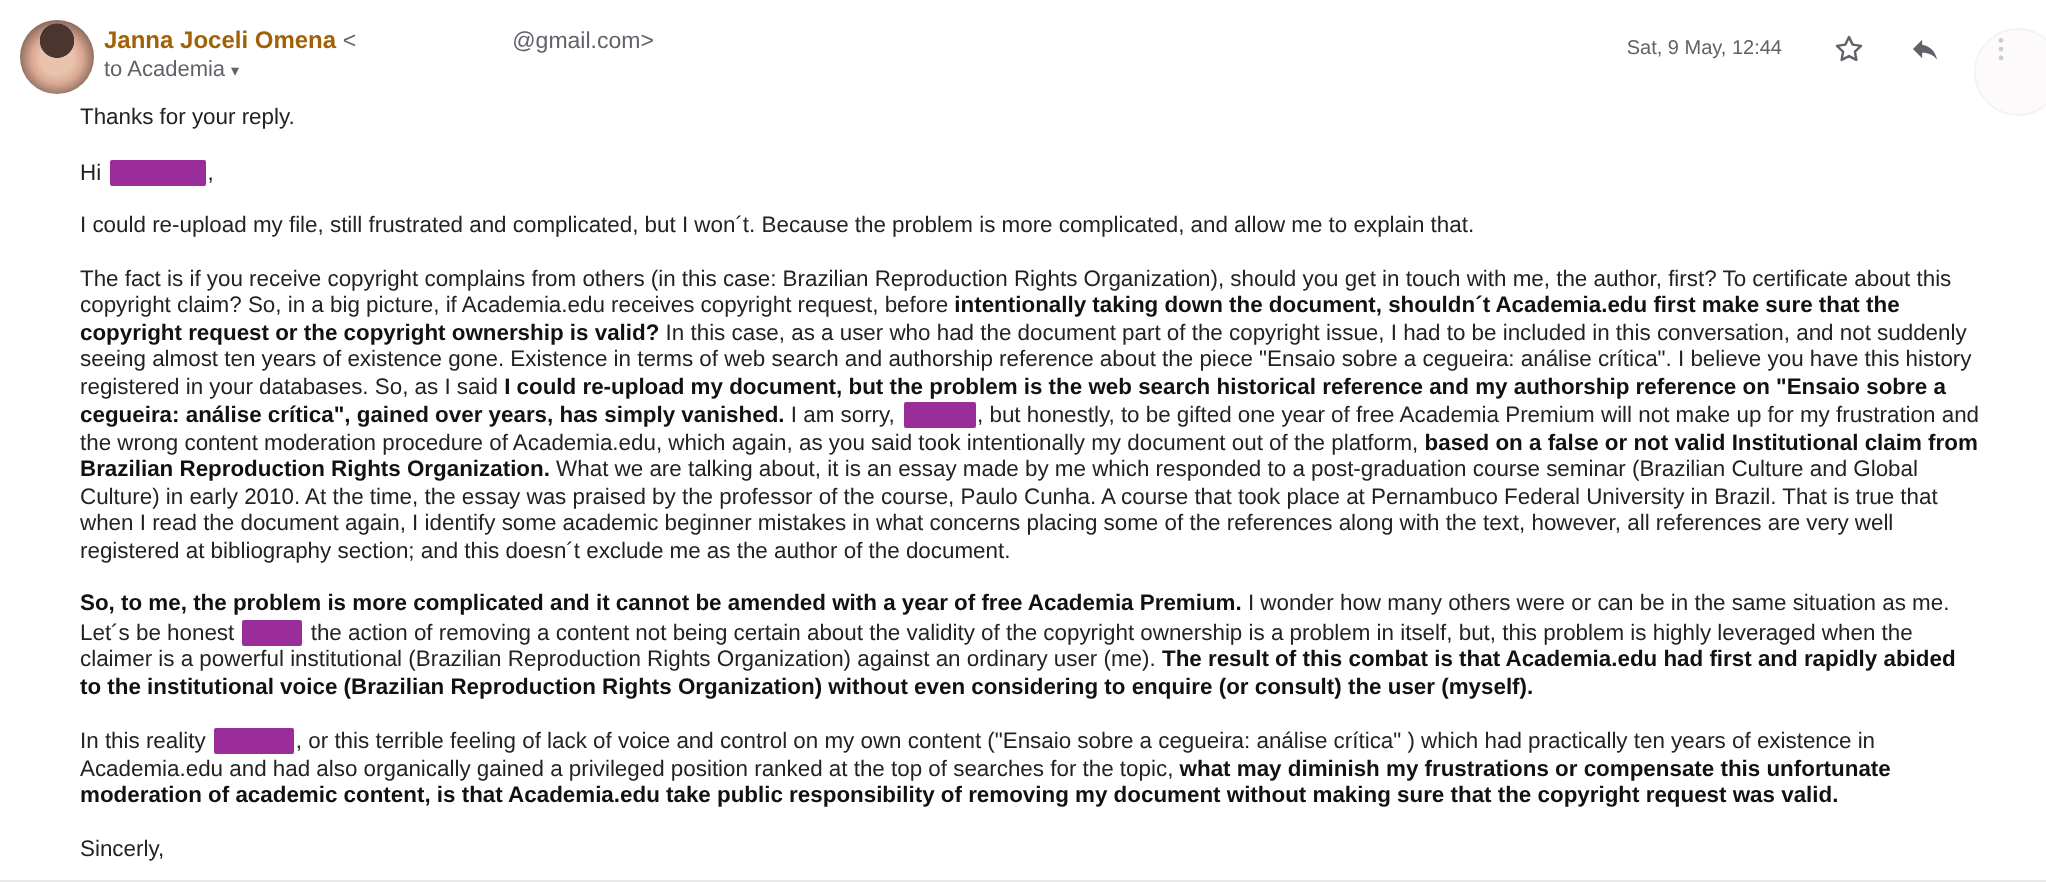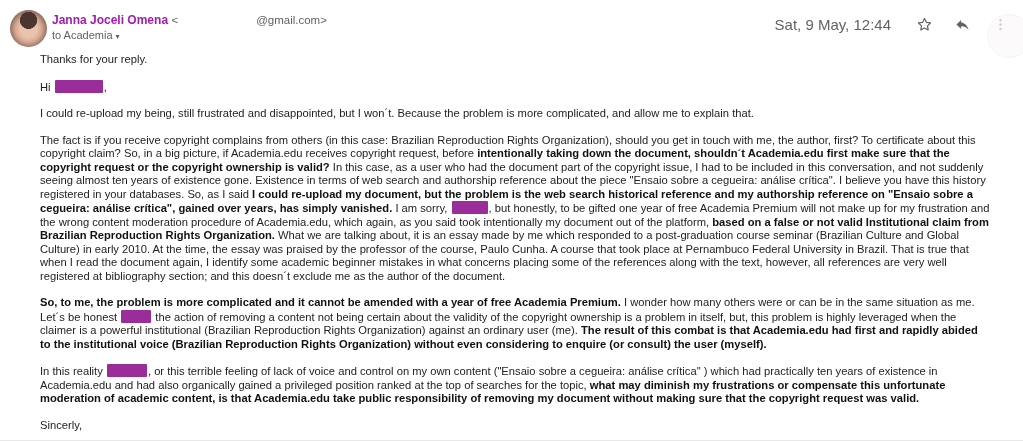--- a/index.html
+++ b/index.html
@@ -14,27 +14,27 @@
   
   .msg-header { position:absolute; top:10px; left:10px; right:14px; height:40px; }
   .avatar {
     position:absolute; top:0; left:0; width:37px; height:37px; border-radius:50%;
     background:
       radial-gradient(circle at 50% 28%, #4a3530 0 26%, transparent 27%),
       radial-gradient(circle at 50% 52%, #e9c3ae 0 30%, #d9a892 48%, #8a6a5c 72%, #5e4a42 100%);
     overflow:hidden;
   }
   .sender-line { position:absolute; left:42px; top:2px; font-size:12px; line-height:16px; white-space:nowrap; }
-  .sender-name { font-weight:bold; color:#a21caf; }
+  .sender-name { font-weight:bold; color:#a16207; }
   .sender-addr { color:#5f6368; font-size:11.5px; }
   .redact-white { display:inline-block; width:78px; height:10px; }
   .to-line { position:absolute; left:42px; top:19px; font-size:11px; color:#5f6368; cursor:pointer; }
   .to-caret { font-size:8px; color:#5f6368; margin-left:3px; }
   .header-right { position:absolute; right:0; top:5px; display:flex; align-items:center; gap:20px; }
-  .date-text { font-size:15px; color:#5f6368; white-space:nowrap; margin-right:4px; }
+  .date-text { font-size:10px; color:#5f6368; white-space:nowrap; margin-right:4px; }
   .hicon { width:18px; height:18px; display:flex; align-items:center; justify-content:center; cursor:pointer; }
   .hicon svg { display:block; }
   .edge-artifact {
     position:absolute; top:4px; right:-22px; width:44px; height:44px; border-radius:50%;
     border:1px solid #f3edef; background:#fbf8f9; opacity:.7;
   }
   
   .mail-body { position:absolute; top:53px; left:40px; width:950px; font-size:11.2px; line-height:13.5px; color:#222; }
   .para { margin-bottom:13px; }
   .para .bold { font-weight:bold; color:#111; }
@@ -78,21 +78,21 @@
       </svg>
     </span>
   </div>
   <div class="edge-artifact"></div>
 </div>
 
 <div class="mail-body">
   <div>
       <div class="para"><span>Thanks for your reply.</span></div>
       <div class="para"><span>Hi </span><span class="redact" style="width: 48px;"></span><span>,</span></div>
-      <div class="para"><span>I could re-upload my being, still frustrated and disappointed, but I won´t. Because the problem is more complicated, and allow me to explain that.</span></div>
+      <div class="para"><span>I could re-upload my file, still frustrated and complicated, but I won´t. Because the problem is more complicated, and allow me to explain that.</span></div>
       <div class="para"><span>The fact is if you receive copyright complains from others (in this case: Brazilian Reproduction Rights Organization), should you get in touch with me, the author, first? To certificate about this copyright claim? So, in a big picture, if Academia.edu receives copyright request, before </span><span class="bold">intentionally taking down the document, shouldn´t Academia.edu first make sure that the copyright request or the copyright ownership is valid?</span><span> In this case, as a user who had the document part of the copyright issue, I had to be included in this conversation, and not suddenly seeing almost ten years of existence gone. Existence in terms of web search and authorship reference about the piece "Ensaio sobre a cegueira: análise crítica". I believe you have this history registered in your databases. So, as I said </span><span class="bold">I could re-upload my document, but the problem is the web search historical reference and my authorship reference on "Ensaio sobre a cegueira: análise crítica", gained over years, has simply vanished.</span><span> I am sorry, </span><span class="redact" style="width: 36px;"></span><span>, but honestly, to be gifted one year of free Academia Premium will not make up for my frustration and the wrong content moderation procedure of Academia.edu, which again, as you said took intentionally my document out of the platform, </span><span class="bold">based on a false or not valid Institutional claim from Brazilian Reproduction Rights Organization.</span><span> What we are talking about, it is an essay made by me which responded to a post-graduation course seminar (Brazilian Culture and Global Culture) in early 2010. At the time, the essay was praised by the professor of the course, Paulo Cunha. A course that took place at Pernambuco Federal University in Brazil. That is true that when I read the document again, I identify some academic beginner mistakes in what concerns placing some of the references along with the text, however, all references are very well registered at bibliography section; and this doesn´t exclude me as the author of the document.</span></div>
       <div class="para"><span class="bold">So, to me, the problem is more complicated and it cannot be amended with a year of free Academia Premium.</span><span> I wonder how many others were or can be in the same situation as me. Let´s be honest </span><span class="redact" style="width: 30px;"></span><span> the action of removing a content not being certain about the validity of the copyright ownership is a problem in itself, but, this problem is highly leveraged when the claimer is a powerful institutional (Brazilian Reproduction Rights Organization) against an ordinary user (me). </span><span class="bold">The result of this combat is that Academia.edu had first and rapidly abided to the institutional voice (Brazilian Reproduction Rights Organization) without even considering to enquire (or consult) the user (myself).</span></div>
       <div class="para"><span>In this reality </span><span class="redact" style="width: 40px;"></span><span>, or this terrible feeling of lack of voice and control on my own content ("Ensaio sobre a cegueira: análise crítica" ) which had practically ten years of existence in Academia.edu and had also organically gained a privileged position ranked at the top of searches for the topic, </span><span class="bold">what may diminish my frustrations or compensate this unfortunate moderation of academic content, is that Academia.edu take public responsibility of removing my document without making sure that the copyright request was valid.</span></div>
     </div>
 
   <div class="para sig-closing">Sincerly,</div>
 
 </div>
 
 <div class="bottom-divider"></div>

